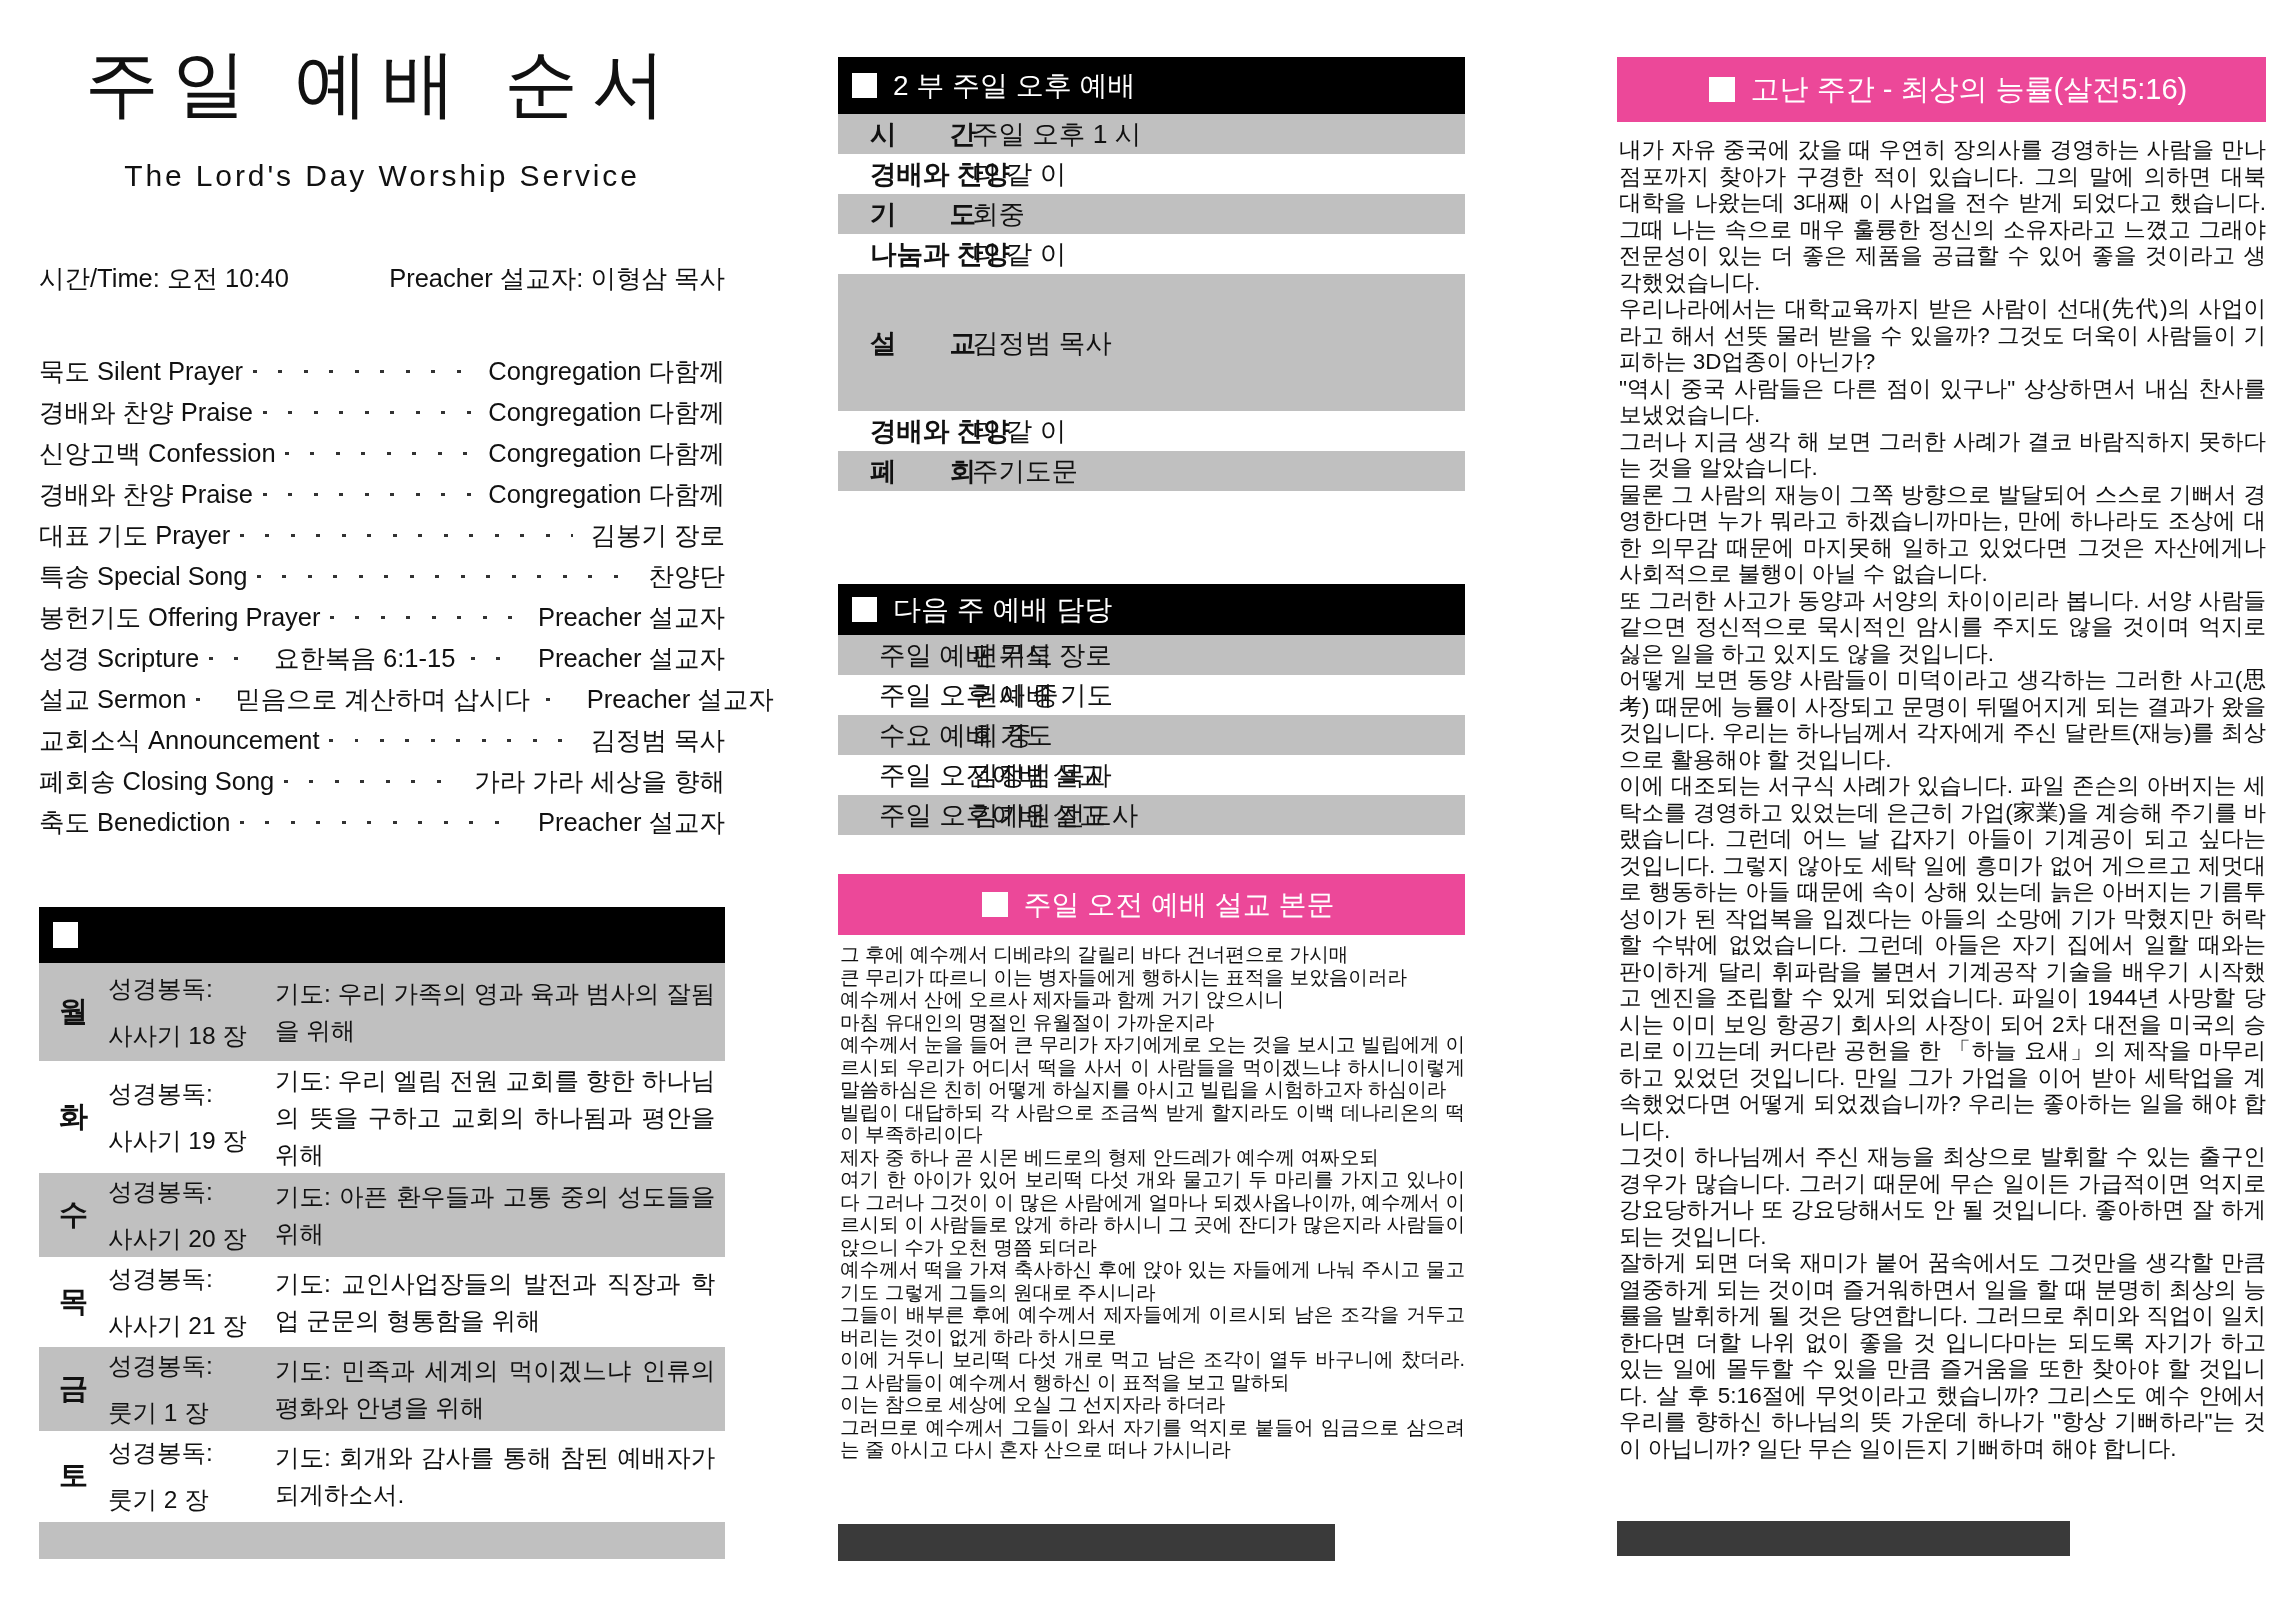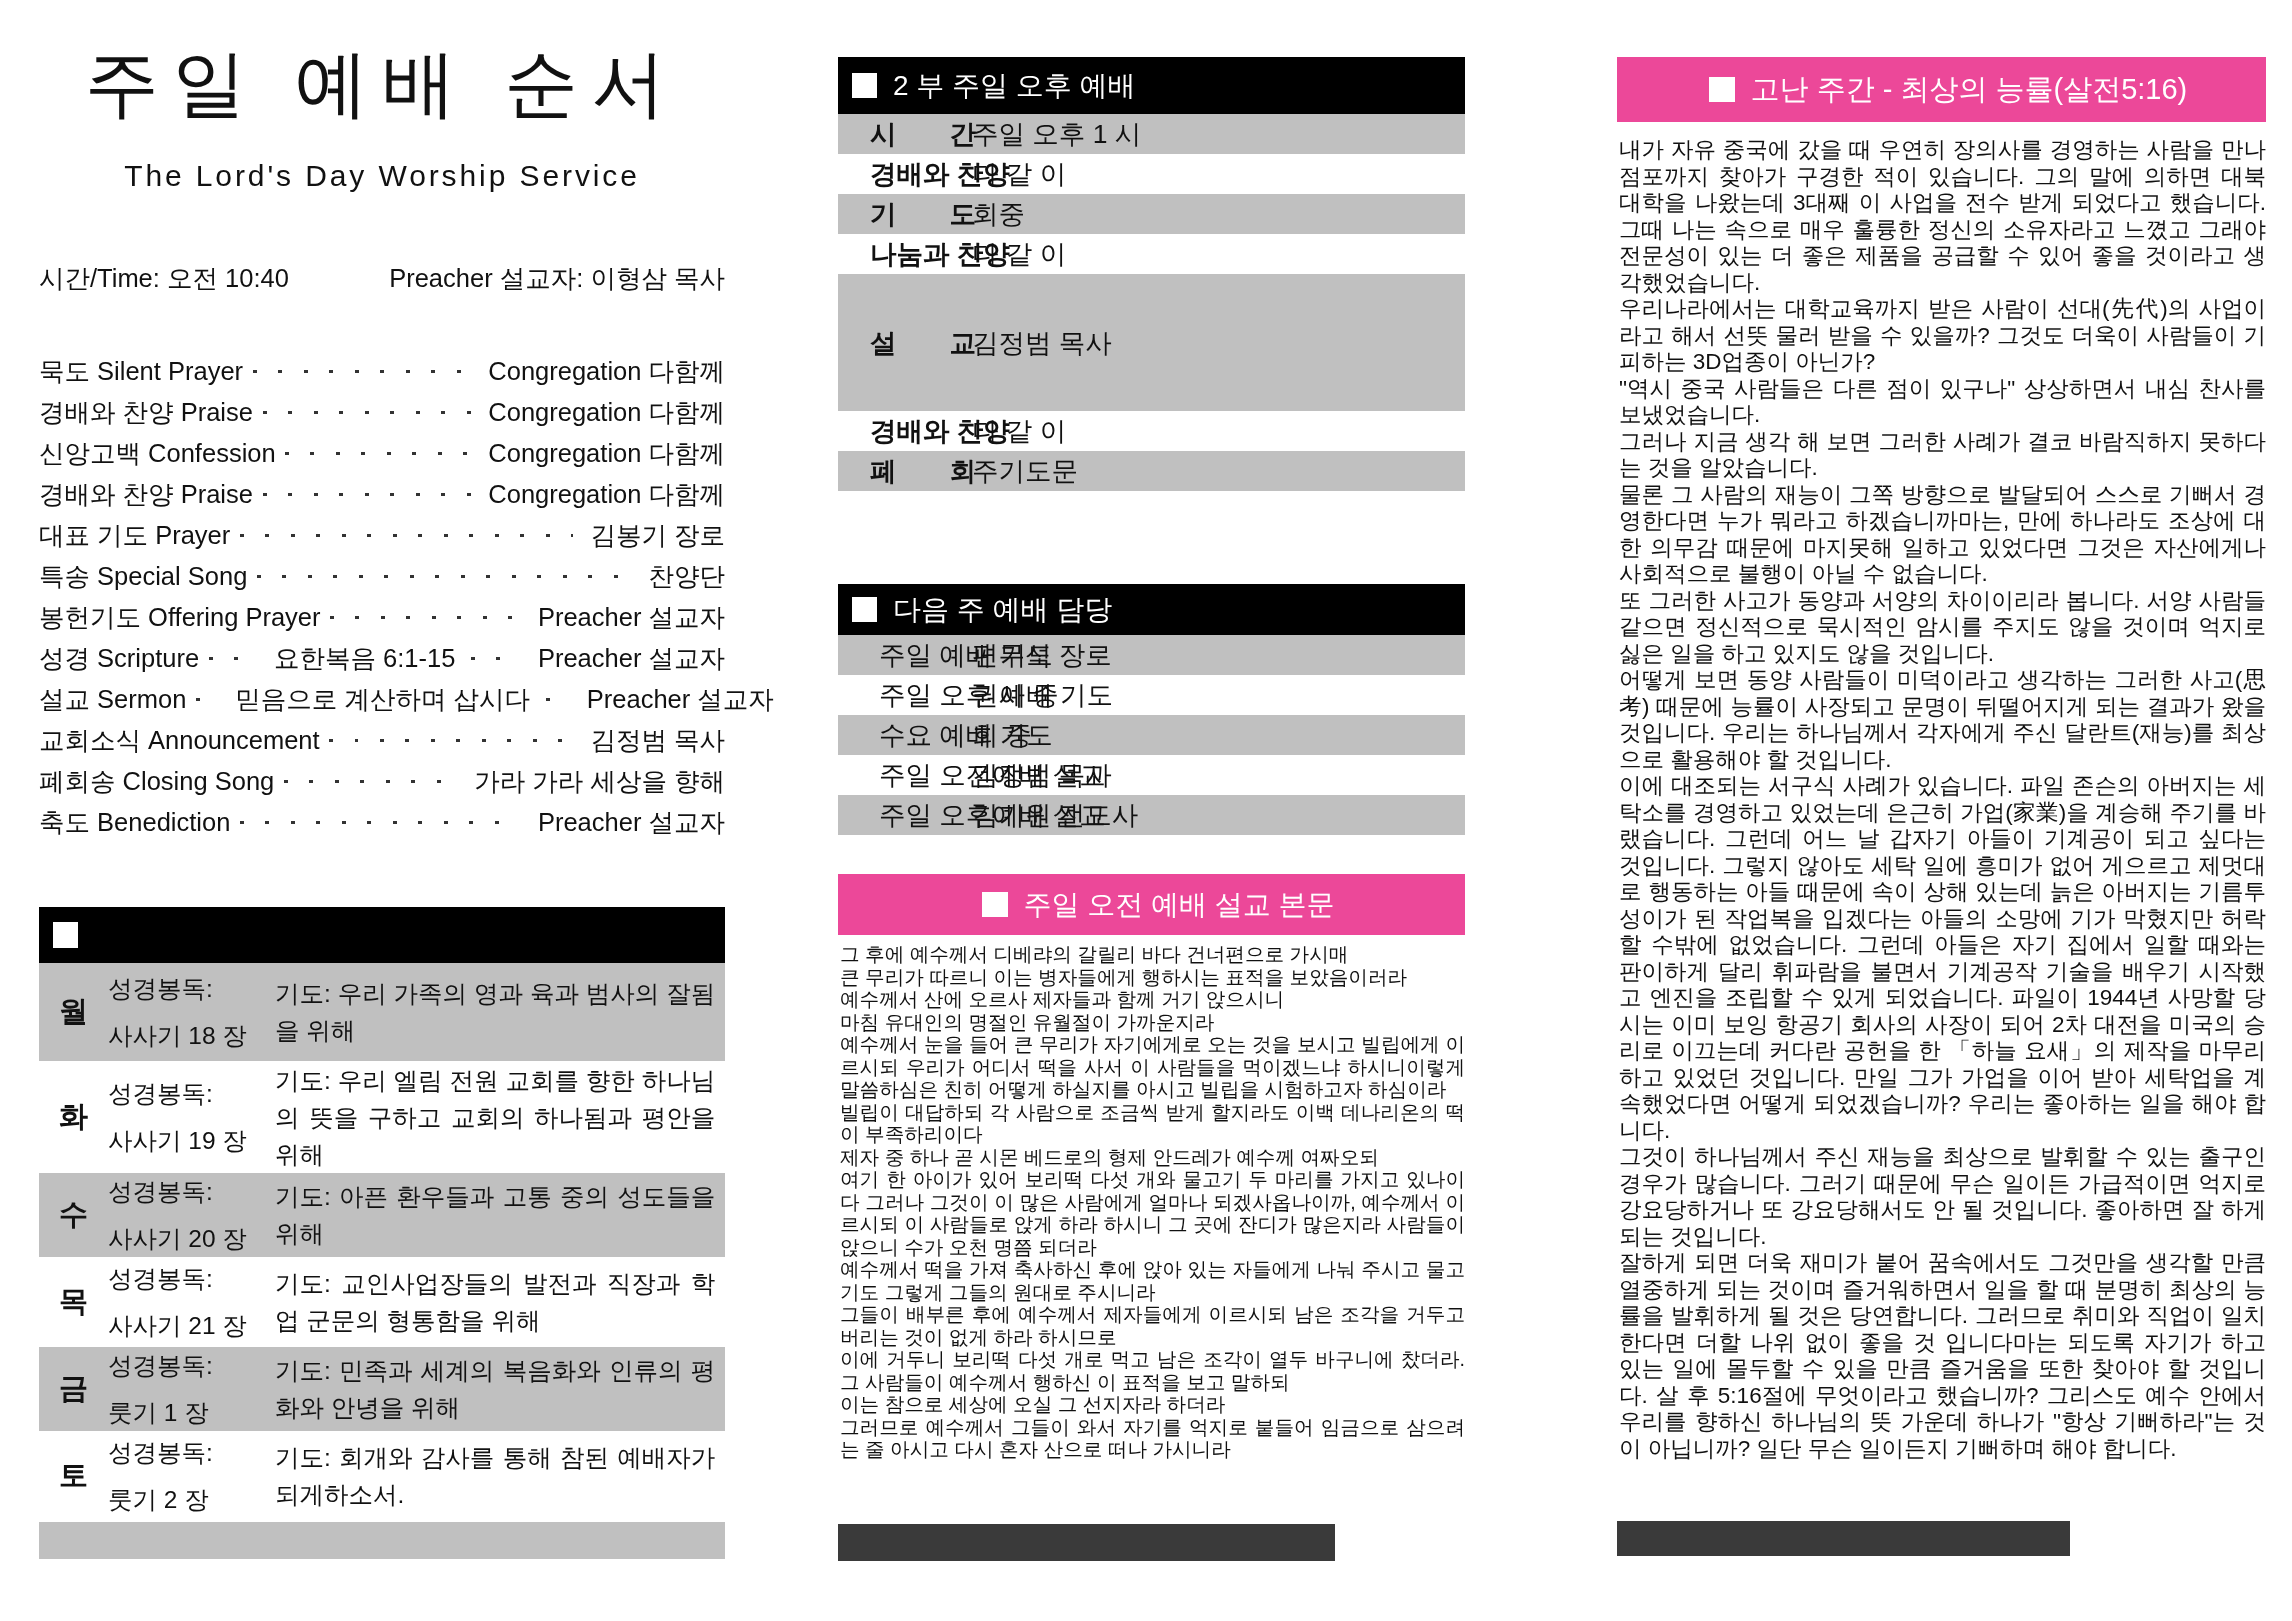--- a/index.html
+++ b/index.html
@@ -184,21 +184,21 @@
         <span>사사기  21 장</span>
       </div>
       <div class="fpray">기도: 교인사업장들의 발전과 직장과 학업 군문의 형통함을 위해</div>
     </div>
     <div class="frow gray" style="height:84px">
       <div class="fday">금</div>
       <div class="fread">
         <span>성경봉독:</span>
         <span>룻기  1 장</span>
       </div>
-      <div class="fpray">기도: 민족과 세계의 복음화와 인류의 평화와 안녕을 위해</div>
+      <div class="fpray">기도: 민족과 세계의 먹이겠느냐 인류의 평화와 안녕을 위해</div>
     </div>
     <div class="frow" style="height:90px">
       <div class="fday">토</div>
       <div class="fread">
         <span>성경봉독:</span>
         <span>룻기  2 장</span>
       </div>
       <div class="fpray">기도: 회개와 감사를 통해 참된 예배자가 되게하소서.</div>
     </div>
     <div class="fbar"></div>

